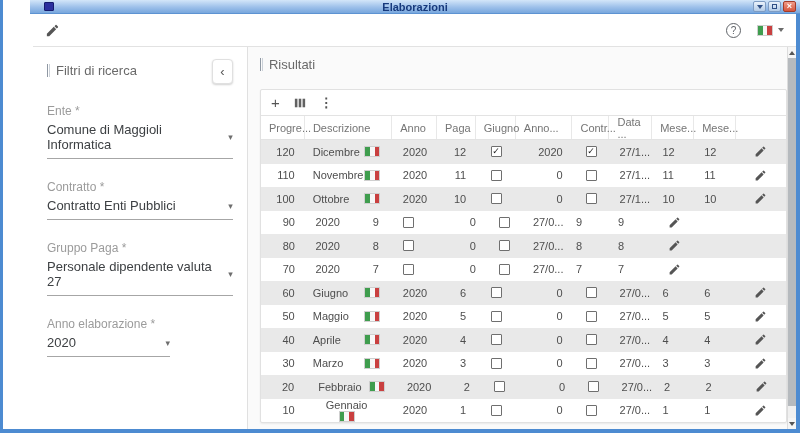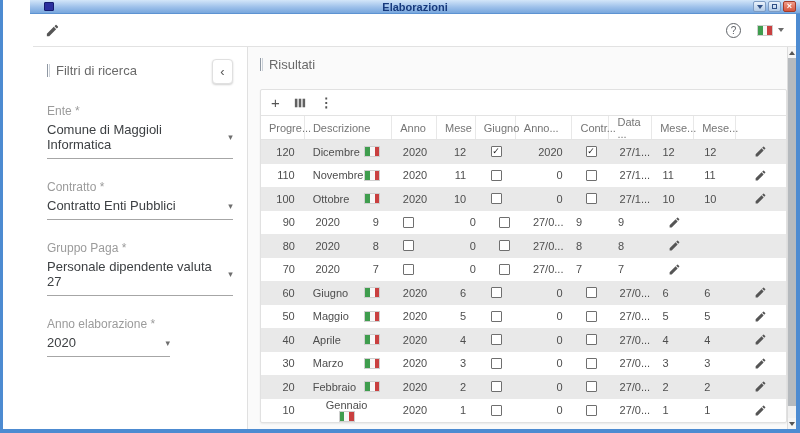--- a/index.html
+++ b/index.html
@@ -177,21 +177,21 @@
                   <rect x="10" y="2" width="3" height="10"></rect>
                 </g>
               </svg>
           </button>
           <button class="icon-btn kebab-btn">⋮</button>
         </div>
         <div class="thead" id="thead-row">
             <div class="th" style="width: 44px;">Progre...</div>
             <div class="th" style="width: 88px;">Descrizione</div>
             <div class="th" style="width: 45px;">Anno</div>
-            <div class="th" style="width: 39px;">Mese</div>
+            <div class="th" style="width: 39px;">Paga</div>
             <div class="th" style="width: 40px;">Giugno</div>
             <div class="th" style="width: 57px;">Anno...</div>
             <div class="th" style="width: 37px;">Contr...</div>
             <div class="th" style="width: 43px;">Data ...</div>
             <div class="th" style="width: 42px;">Mese...</div>
             <div class="th" style="width: 42px;">Mese...</div>
             <div class="th" style="width: 50px;"></div>
           </div>
         <div id="tbody">
             <div class="tr alt">
@@ -465,21 +465,21 @@
               <div class="td edit" style="width: 50px;">
                 <button class="edit-btn">
                   <svg width="13" height="13" viewBox="0 0 24 24">
                     <path fill="#555" d="M3 17.25V21h3.75L17.81 9.94l-3.75-3.75L3 17.25zM20.71 7.04c.39-.39.39-1.02 0-1.41l-2.34-2.34a.996.996 0 0 0-1.41 0l-1.83 1.83 3.75 3.75 1.83-1.83z"></path>
                   </svg>
                 </button>
               </div>
             </div>
             <div class="tr alt">
               <div class="td num" style="width: 44px; text-align: center;">20</div>
-              <div class="td descr" style="width: 88px;">
+              <div class="td descr" style="width: 88px; margin-left: 6px;">
                 <span>Febbraio</span>
                 <span class="flag">
                   <i style="background: rgb(63, 157, 78);"></i>
                   <i style="background: rgb(247, 247, 247);"></i>
                   <i style="background: rgb(201, 64, 64);"></i>
                 </span>
               </div>
               <div class="td num" style="width: 45px;">2020</div>
               <div class="td num" style="width: 39px;">2</div>
               <div class="td chk" style="width: 40px;">

